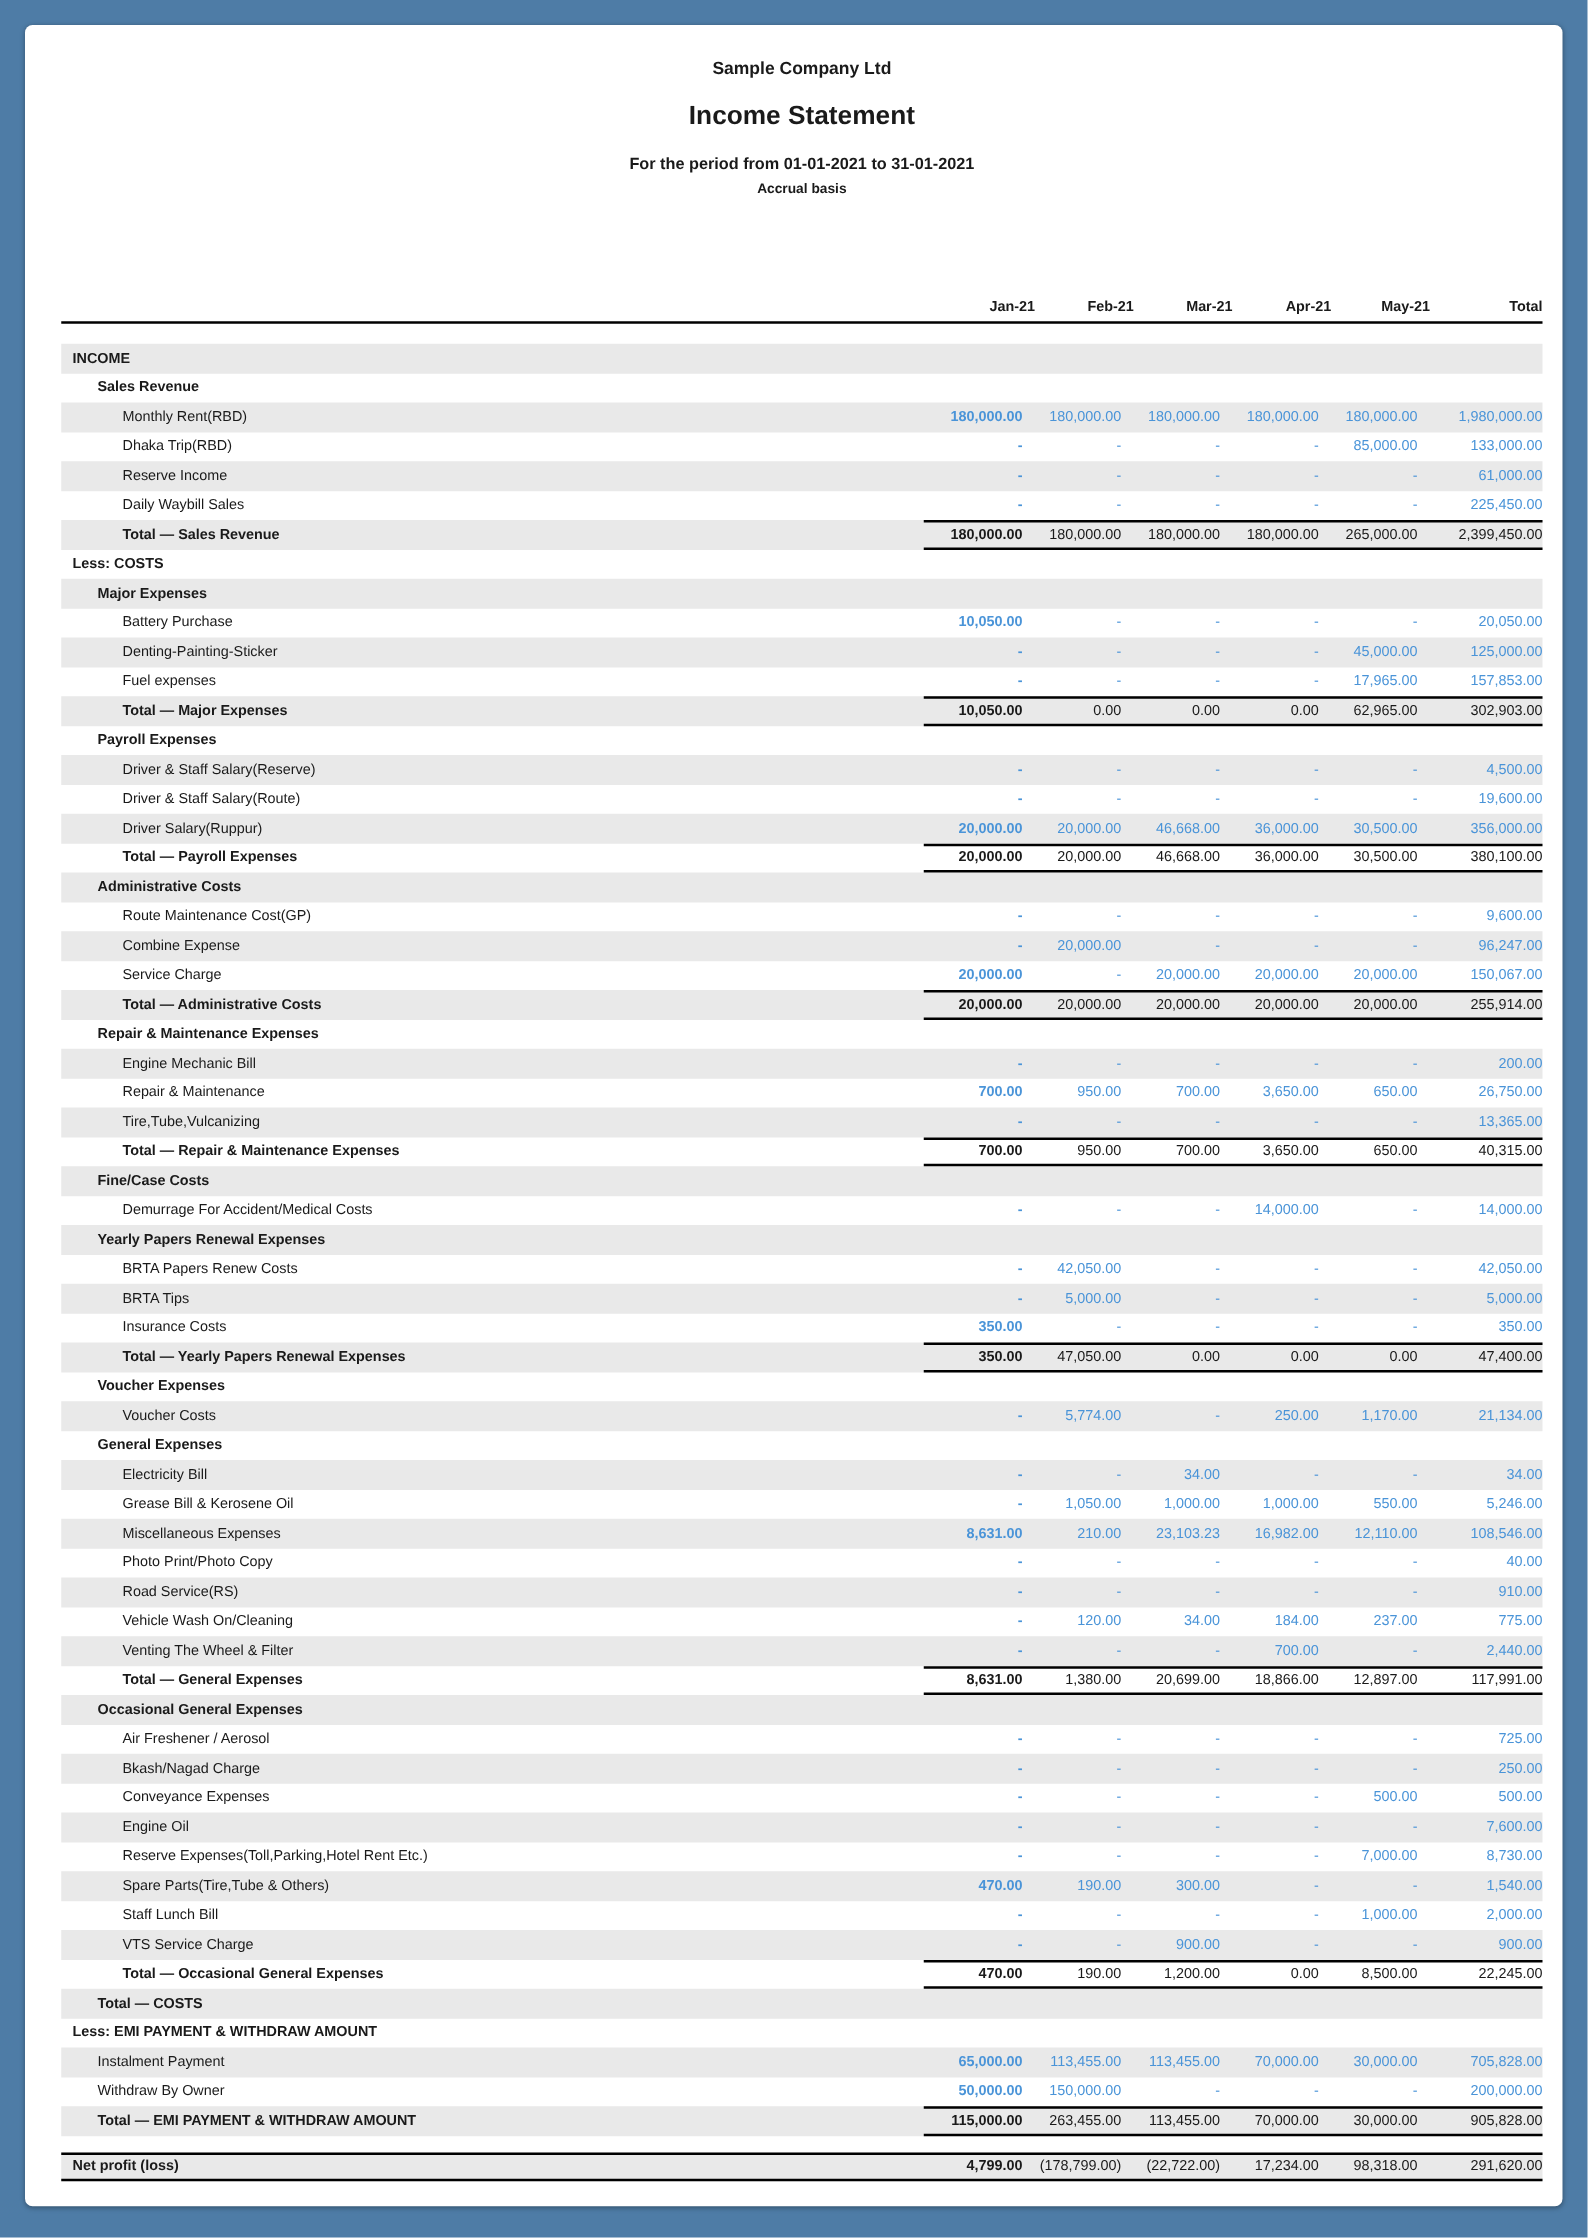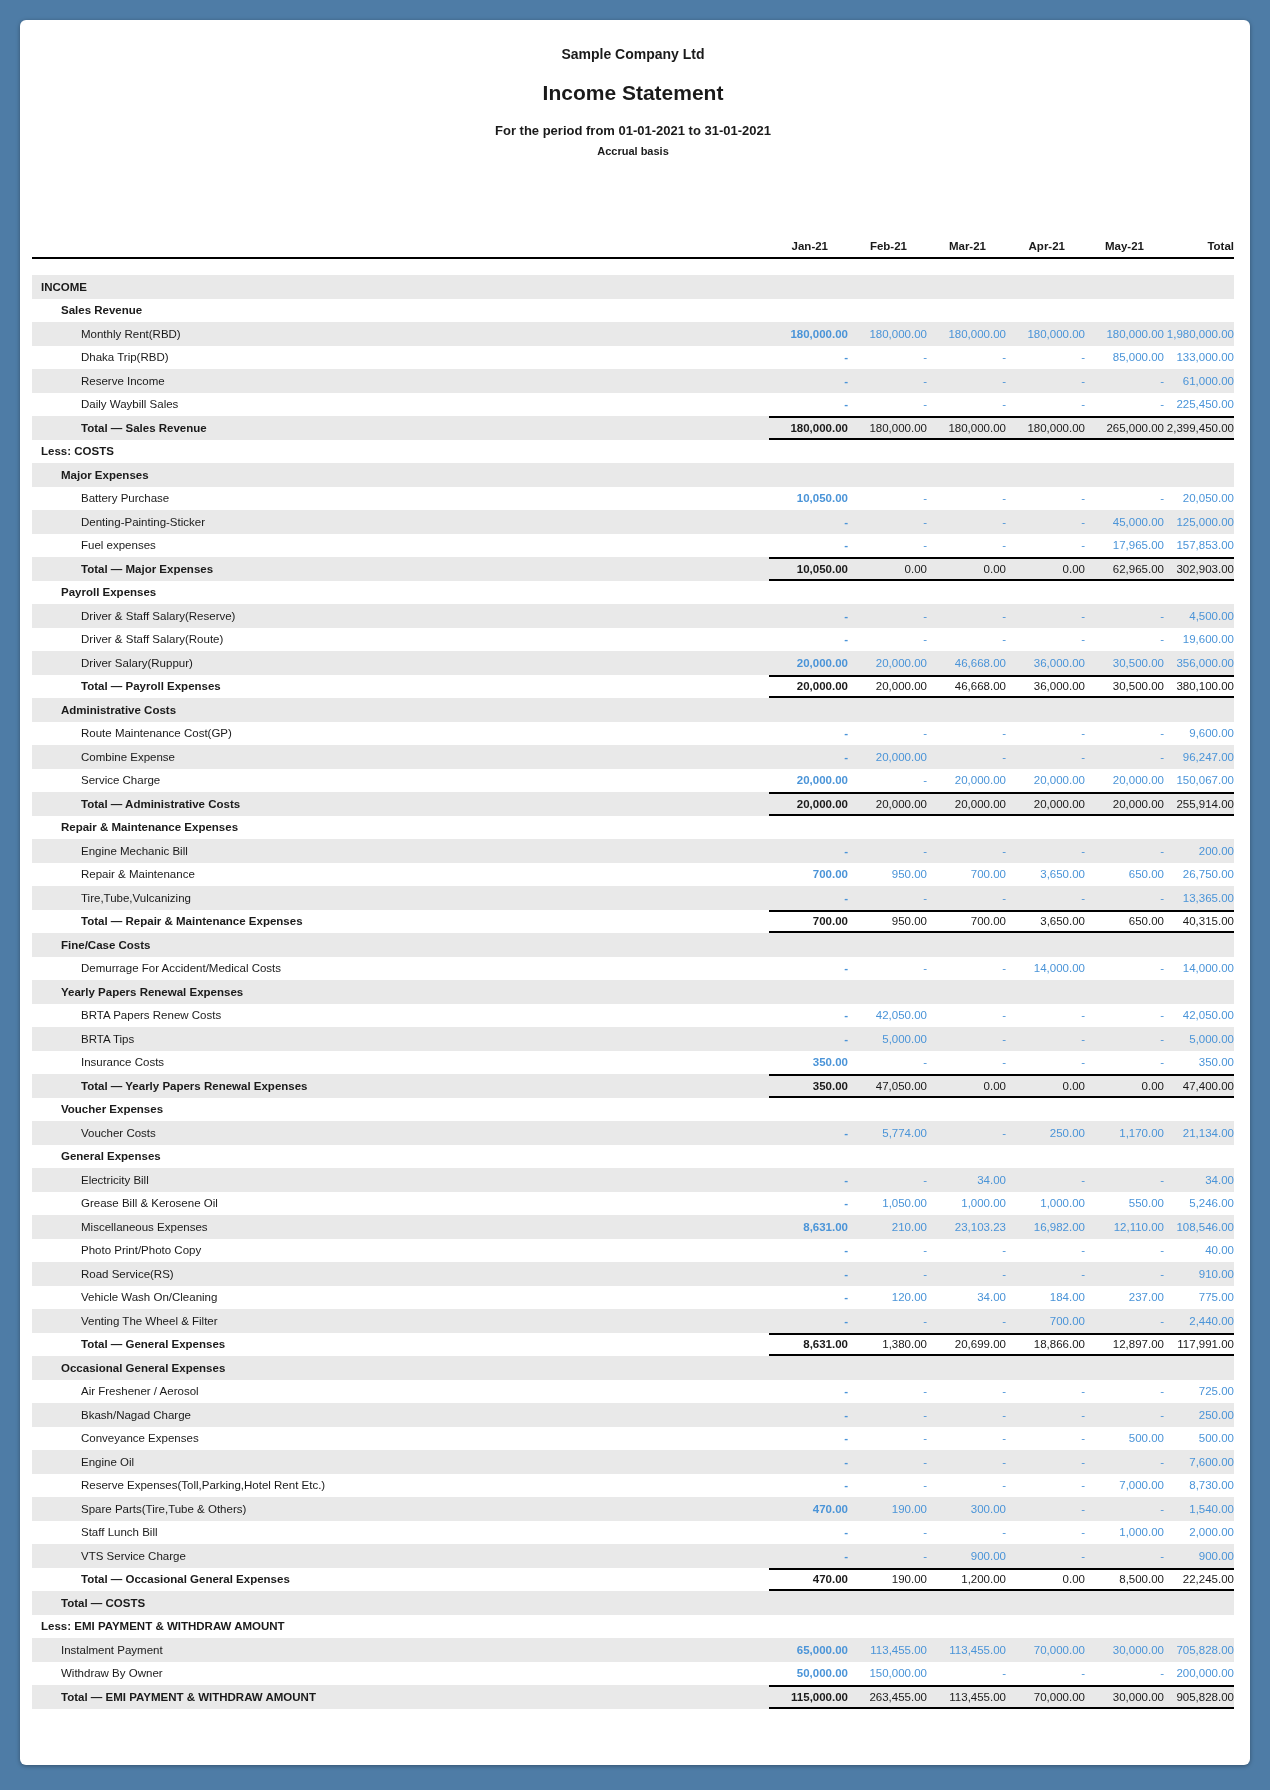--- a/index.html
+++ b/index.html
@@ -18,21 +18,21 @@
     font-family:"Liberation Sans", sans-serif;
     color:var(--ink);
   }
   .page{
     width:1230px;
     height:1745px;
     margin:20px;
     background:#ffffff;
     border-radius:6px;
     box-shadow:0 1px 4px rgba(0,0,0,0.35);
-    padding:24px 16px 0 12px;
+    padding:24px 16px 0 29px;
     overflow:hidden;
   }
   .rpt-company{ text-align:center; font-size:14px; font-weight:bold; margin-top:2px; }
   .rpt-title{ text-align:center; font-size:21px; font-weight:bold; margin-top:19px; }
   .rpt-period{ text-align:center; font-size:13px; font-weight:bold; margin-top:18px; }
   .rpt-basis{ text-align:center; font-size:11px; font-weight:bold; margin-top:7px; }
 
   .thead{ display:flex; margin-top:36px; align-items:flex-end; }
   .thead .spacer{ flex:1; }
   .thead .col{ width:79px; text-align:right; font-size:11.5px; font-weight:bold;margin-top:47px; }
@@ -42,21 +42,21 @@
   .tbody{ margin-top:16px; }
   .row{ display:flex; align-items:center; height:23.5px; font-size:11.5px; }
   .row.stripe{ background:var(--stripe); }
   .label{ flex:1; white-space:nowrap; overflow:hidden; }
   .indent-0 .label{ padding-left:9px; }
   .indent-1 .label{ padding-left:29px; }
   .indent-2 .label{ padding-left:49px; }
   .section .label, .subsection .label, .total .label, .netprofit .label{ font-weight:bold; }
   .nums{ display:flex; height:100%; align-items:center; }
   .num{ width:79px; text-align:right; }
-  .num.col-total{ width:70px; }
+  .num.col-total{ width:100px; }
   .num.first{ font-weight:bold; }
   .item .num{ color:var(--amount-blue); cursor:pointer; }
   .total .nums{ border-top:2px solid var(--rule); border-bottom:2px solid var(--rule); }
   .row-spacer{ height:13px; }
   .netprofit{ border-top:2px solid var(--rule); border-bottom:2px solid var(--rule); background:var(--stripe); height:23px; }
 </style>
 </head>
 <body>
 
 <div class="page">
@@ -643,14 +643,25 @@
         <div class="nums">
           <div class="num first">115,000.00</div>
           <div class="num">263,455.00</div>
           <div class="num">113,455.00</div>
           <div class="num">70,000.00</div>
           <div class="num">30,000.00</div>
           <div class="num col-total">905,828.00</div>
         </div>
       </div>
       <div class="row-spacer"></div>
+      <div class="row netprofit indent-0 stripe">
+        <div class="label">Net profit (loss)</div>
+        <div class="nums">
+          <div class="num first">4,799.00</div>
+          <div class="num">(178,799.00)</div>
+          <div class="num">(22,722.00)</div>
+          <div class="num">17,234.00</div>
+          <div class="num">98,318.00</div>
+          <div class="num col-total">291,620.00</div>
+        </div>
+      </div>
     </div>
 </div>
 
 </body></html>

